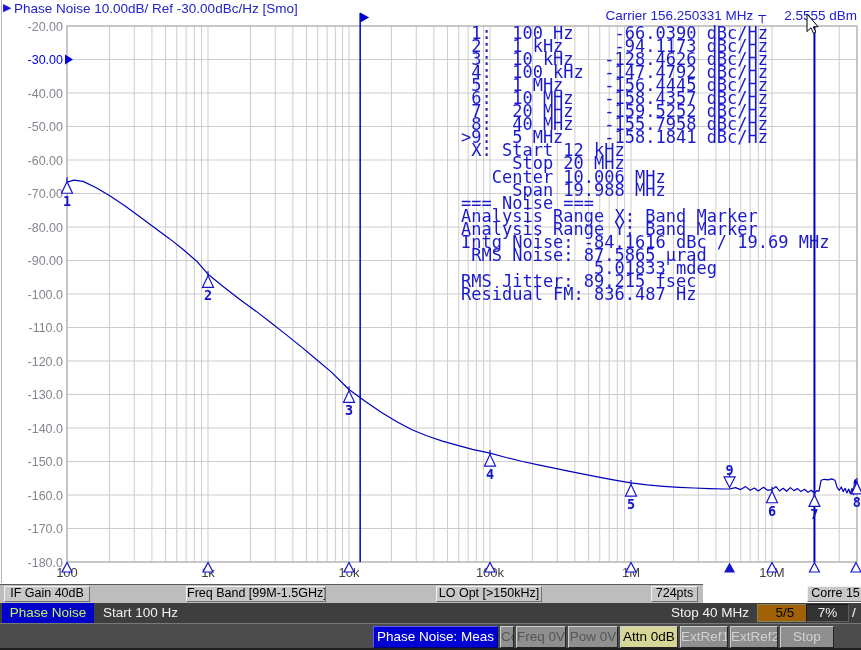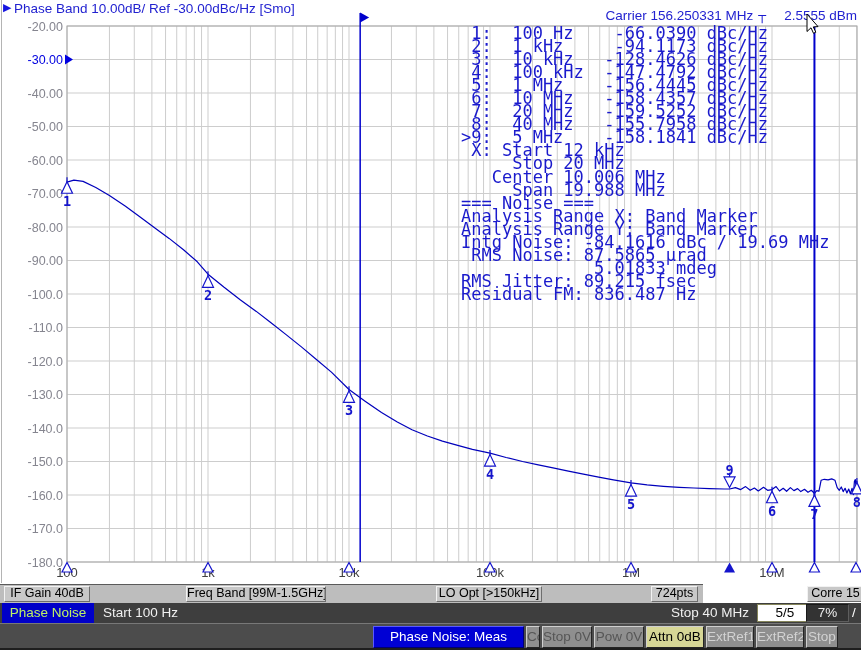--- a/index.html
+++ b/index.html
@@ -20,21 +20,21 @@
   #cursor{position:absolute;left:803px;top:12px;z-index:6}
 
   #row1{position:absolute;left:0;top:584px;width:703px;height:19px;background:#bdbdbd;border-top:1px solid #5a5a5a;z-index:3}
   .b1{position:absolute;top:1px;height:16px;background:#c8c8c8;border:1px solid;border-color:#f2f2f2 #6e6e6e #6e6e6e #f2f2f2;
       font-size:12.5px;color:#000;text-align:center;line-height:13px;white-space:nowrap;overflow:hidden}
 
   #row2{position:absolute;left:0;top:603px;width:861px;height:20px;background:#3e3e3e;z-index:3;color:#f0f0f0;font-size:13.5px}
   #mode-box{position:absolute;left:2px;top:0;width:92px;height:20px;background:#0000c8;color:#bef264;text-align:center;line-height:19px}
   #start-label{position:absolute;left:103px;top:0;line-height:20px;white-space:nowrap}
   #stop-label{position:absolute;right:112px;top:0;line-height:20px;white-space:nowrap}
-  #avg-box{position:absolute;left:757px;top:1px;width:56px;height:18px;background:#ffffff;color:#000;text-align:center;line-height:16px;border:1px solid #85855a}
+  #avg-box{position:absolute;left:757px;top:1px;width:56px;height:18px;background:#a16207;color:#000;text-align:center;line-height:16px;border:1px solid #85855a}
   #pct-box{position:absolute;left:806px;top:1px;width:43px;height:18px;background:#333;color:#efefef;text-align:center;line-height:16px;
            border:1px solid;border-color:#191919 #5e5e5e #5e5e5e #191919}
   #spinner{position:absolute;left:852px;top:0;line-height:20px;color:#fff}
 
   #row3{position:absolute;left:0;top:623px;width:861px;height:27px;background:#4c4c4c;border-top:1px solid #787878;border-bottom:2px solid #1e1e1e;z-index:3}
   #row3-buttons{position:absolute;left:373px;top:2px;display:flex;gap:2px;height:22px}
   .b3{height:22px;font-size:13.5px;text-align:center;line-height:19px;border:1px solid;white-space:nowrap;overflow:hidden;
       border-color:#cfcfcf #242424 #242424 #cfcfcf;background:#8f8f8f;color:#565656}
   .b3.meas{background:#0000d4;color:#fff;border-color:#5a5aff #000070 #000070 #5a5aff}
   .b3.attn{background:#d6d696;color:#000}
@@ -185,21 +185,21 @@
         <text x="856.8904587772427" y="506.91593" text-anchor="middle" font-size="13.5" font-weight="bold" font-family="DejaVu Sans Mono, monospace" fill="#1414cc">8</text>
         <polygon points="856,562.5 851,572 861,572" fill="#fff" stroke="#1414cc" stroke-width="1.2"></polygon>
         <text x="729.5547706113787" y="474.91673499999996" text-anchor="middle" font-size="13.5" font-weight="bold" font-family="DejaVu Sans Mono, monospace" fill="#1414cc">9</text>
         <line x1="729.5547706113787" y1="472.91673499999996" x2="729.5547706113787" y2="478.91673499999996" stroke="#1414cc" stroke-width="1.2"></line>
         <polygon points="724.0547706113787,476.91673499999996 735.0547706113787,476.91673499999996 729.5547706113787,487.41673499999996" fill="#fff" stroke="#1414cc" stroke-width="1.2"></polygon>
         <polygon points="729.5547706113787,562.5 724.0547706113787,572.5 735.0547706113787,572.5" fill="#1414cc"></polygon>
       </g>
     </svg>
 
   <span id="title-arrow">▶</span>
-  <div id="title">Phase Band 10.00dB/ Ref -30.00dBc/Hz [Smo]</div>
+  <div id="title">Phase Noise 10.00dB/ Ref -30.00dBc/Hz [Smo]</div>
   <div id="carrier"><span>Carrier 156.250331 MHz</span><span class="tick">┬</span><span>2.5555 dBm</span></div>
 
   <div id="console"> 1:  100 Hz    -66.0390 dBc/Hz
  2:  1 kHz     -94.1173 dBc/Hz
  3:  10 kHz   -128.4626 dBc/Hz
  4:  100 kHz  -147.4792 dBc/Hz
  5:  1 MHz    -156.4445 dBc/Hz
  6:  10 MHz   -158.4357 dBc/Hz
  7:  20 MHz   -159.5252 dBc/Hz
  8:  40 MHz   -155.7958 dBc/Hz
@@ -233,23 +233,23 @@
     <div id="mode-box">Phase Noise</div>
     <div id="start-label">Start 100 Hz</div>
     <div id="stop-label">Stop 40 MHz</div>
     <div id="avg-box">5/5</div>
     <div id="pct-box">7%</div>
     <div id="spinner">/</div>
   </div>
 
   <div id="row3">
     <div id="row3-buttons">
-      <div class="b3 meas" style="width:151px">Phase Noise: Meas</div>
+      <div class="b3 meas" style="width:125px">Phase Noise: Meas</div>
       <div class="b3" style="width:14px">Cor</div>
-      <div class="b3" style="width:50px">Stop  0V</div>
+      <div class="b3" style="width:50px">Freq  0V</div>
       <div class="b3" style="width:50px">Pow  0V</div>
       <div class="b3 attn" style="width:58px">Attn 0dB</div>
       <div class="b3 light" style="width:48px">ExtRef1</div>
       <div class="b3 light" style="width:48px">ExtRef2</div>
-      <div class="b3 light" style="width:32px">Stop</div>
+      <div class="b3 light" style="width:54px">Stop</div>
     </div>
   </div>
 </div>
 
 </body></html>

